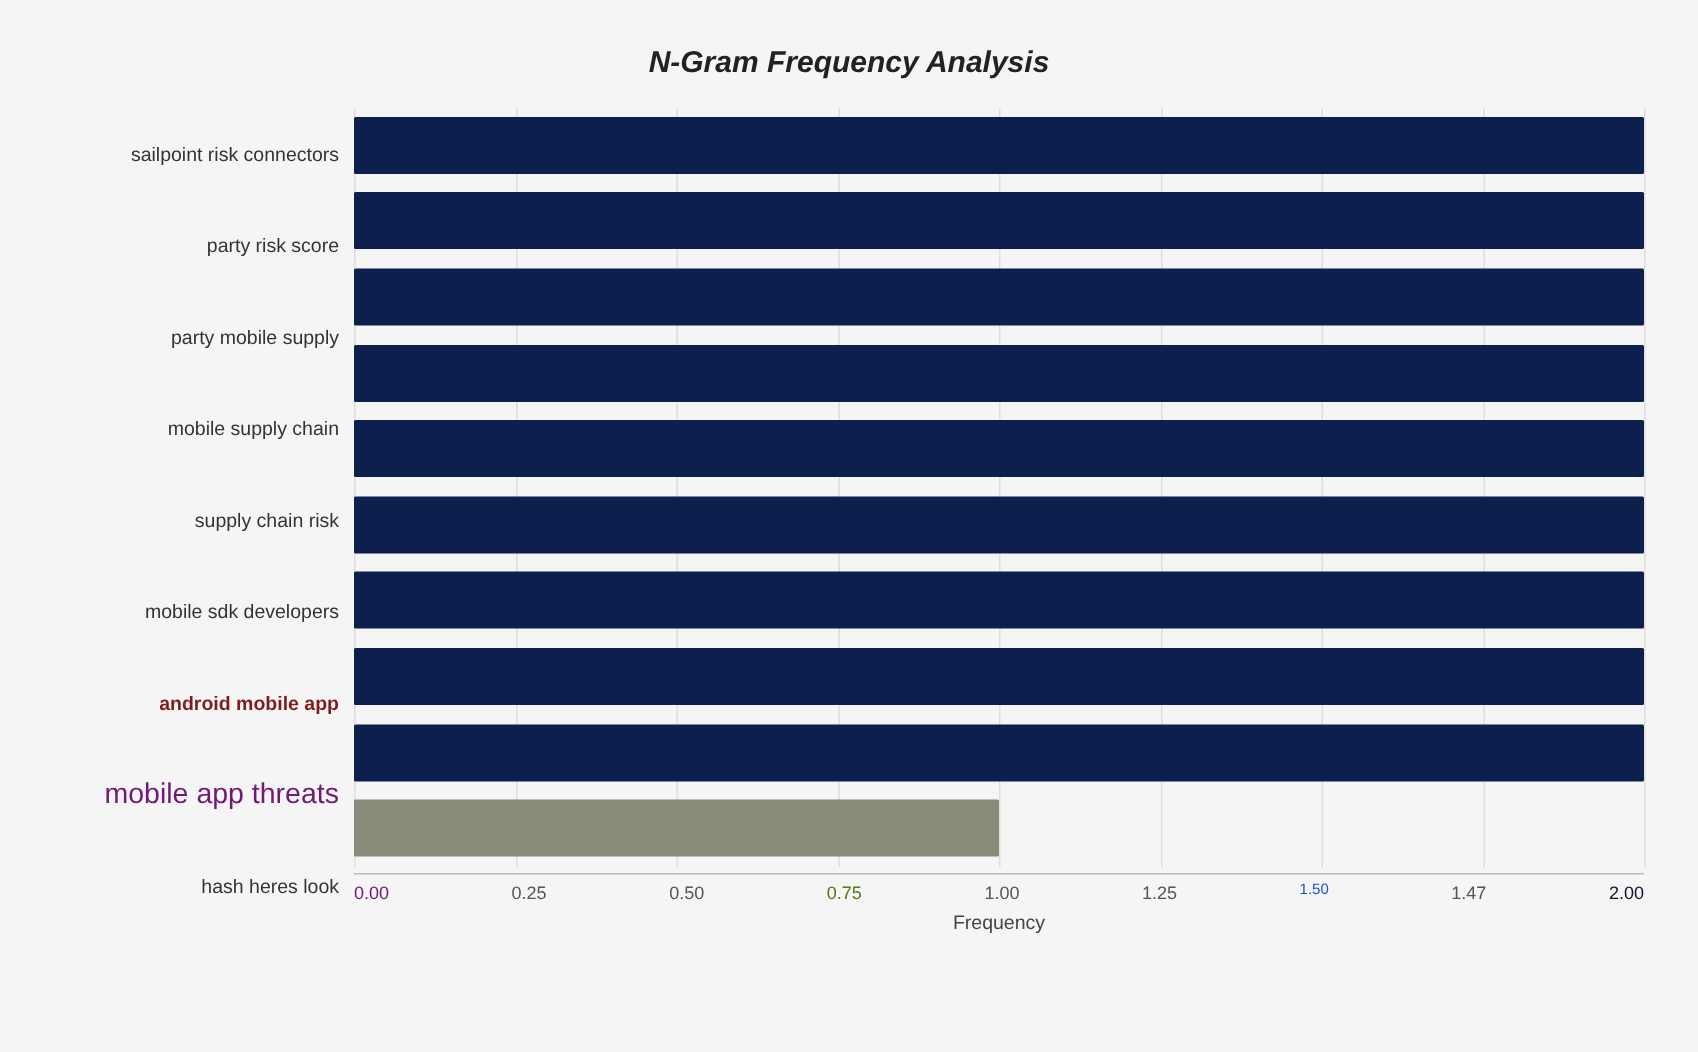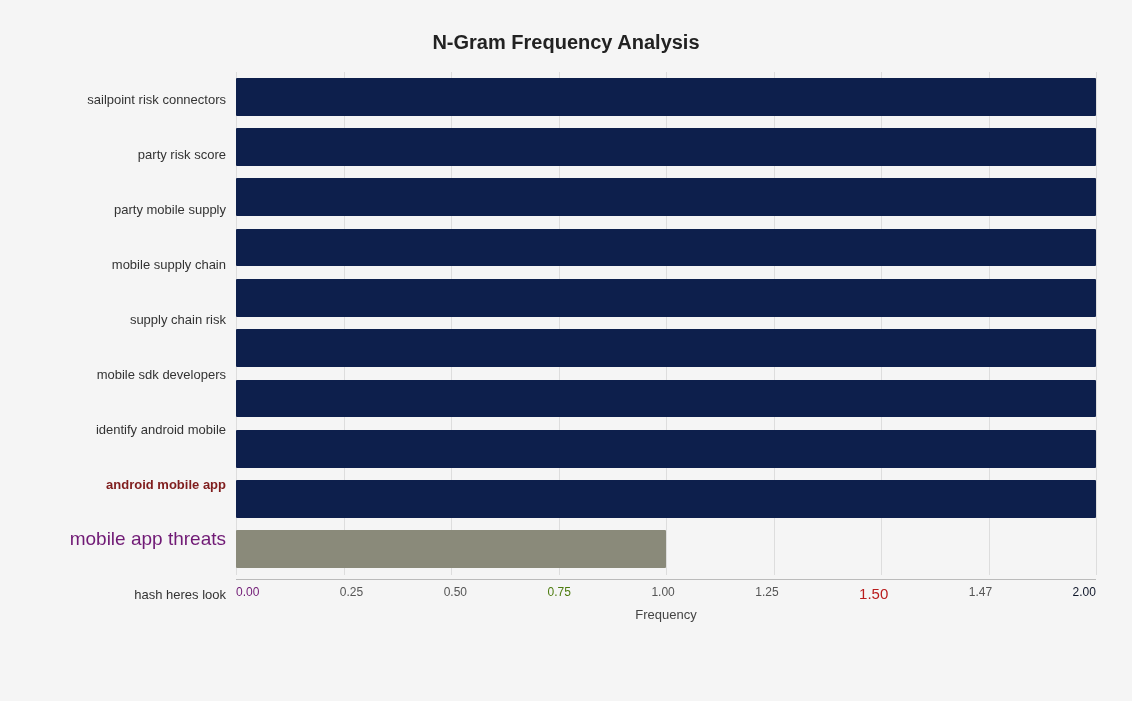--- a/index.html
+++ b/index.html
@@ -18,20 +18,21 @@
       height: 680px;
       padding: 20px 20px 60px 20px;
       position: relative;
     }
     .chart-title {
       text-align: center;
       font-size: 20px;
       font-weight: bold;
       color: #222;
       margin-bottom: 18px;
+      font-style: italic;
     }
     .x-ticks {
       display: flex;
       justify-content: space-between;
       border-top: 1px solid #ccc;
       padding-top: 4px;
     }
     .x-axis-label {
       text-align: center;
       font-size: 13px;
@@ -60,23 +61,20 @@
             <span style="font-size: 13px; color: rgb(51, 51, 51);">party mobile supply</span>
           </div>
           <div style="flex: 1 1 0%; display: flex; align-items: center; justify-content: flex-end; padding-right: 10px;">
             <span style="font-size: 13px; color: rgb(51, 51, 51);">mobile supply chain</span>
           </div>
           <div style="flex: 1 1 0%; display: flex; align-items: center; justify-content: flex-end; padding-right: 10px;">
             <span style="font-size: 13px; color: rgb(51, 51, 51);">supply chain risk</span>
           </div>
           <div style="flex: 1 1 0%; display: flex; align-items: center; justify-content: flex-end; padding-right: 10px;">
             <span style="font-size: 13px; color: rgb(51, 51, 51);">mobile sdk developers</span>
-          </div>
-          <div style="flex: 1 1 0%; display: flex; align-items: center; justify-content: flex-end; padding-right: 10px;">
-            <span style="font-size: 13px; color: rgb(51, 51, 51);">identify android mobile</span>
           </div>
           <div style="flex: 1 1 0%; display: flex; align-items: center; justify-content: flex-end; padding-right: 10px;">
             <span style="font-size: 13px; color: #7f1d1d; font-weight: bold;">android mobile app</span>
           </div>
           <div style="flex: 1 1 0%; display: flex; align-items: center; justify-content: flex-end; padding-right: 10px;">
             <span style="font-size: 19px; color: #701a75;">mobile app threats</span>
           </div>
           <div style="flex: 1 1 0%; display: flex; align-items: center; justify-content: flex-end; padding-right: 10px;">
             <span style="font-size: 13px; color: rgb(51, 51, 51);">hash heres look</span>
           </div>
@@ -127,20 +125,20 @@
             <div style="width: 50%; height: 75%; border-radius: 1px; margin: auto 0px; background: rgb(138, 138, 122);"></div>
           </div>
         </div>
       <div class="x-ticks" id="x-ticks-row" style="display:flex; justify-content:space-between; border-top:1px solid #bbb; padding-top:5px; margin-top:4px;">
       <span style="font-size: 12px; color: #701a75; text-align: center;">0.00</span>
           <span style="font-size: 12px; color: rgb(85, 85, 85); text-align: center;">0.25</span>
           <span style="font-size: 12px; color: rgb(85, 85, 85); text-align: center;">0.50</span>
           <span style="font-size: 12px; color: #4d7c0f; text-align: center;">0.75</span>
           <span style="font-size: 12px; color: rgb(85, 85, 85); text-align: center;">1.00</span>
           <span style="font-size: 12px; color: rgb(85, 85, 85); text-align: center;">1.25</span>
-          <span style="font-size: 15px; color: #b91c1c; text-align: center;">1.50</span>
+          <span style="font-size: 10px; color: #1d4ed8; text-align: center;">1.50</span>
           <span style="font-size: 12px; color: rgb(85, 85, 85); text-align: center;">1.47</span>
           <span style="font-size: 12px; color: #0f172a; text-align: center;">2.00</span>
         </div>
       <div class="x-axis-label" style="text-align:center; font-size:13px; color:#444; margin-top:5px;">Frequency</div>
     </div>
   </div>
 </div>
 
 </body></html>

